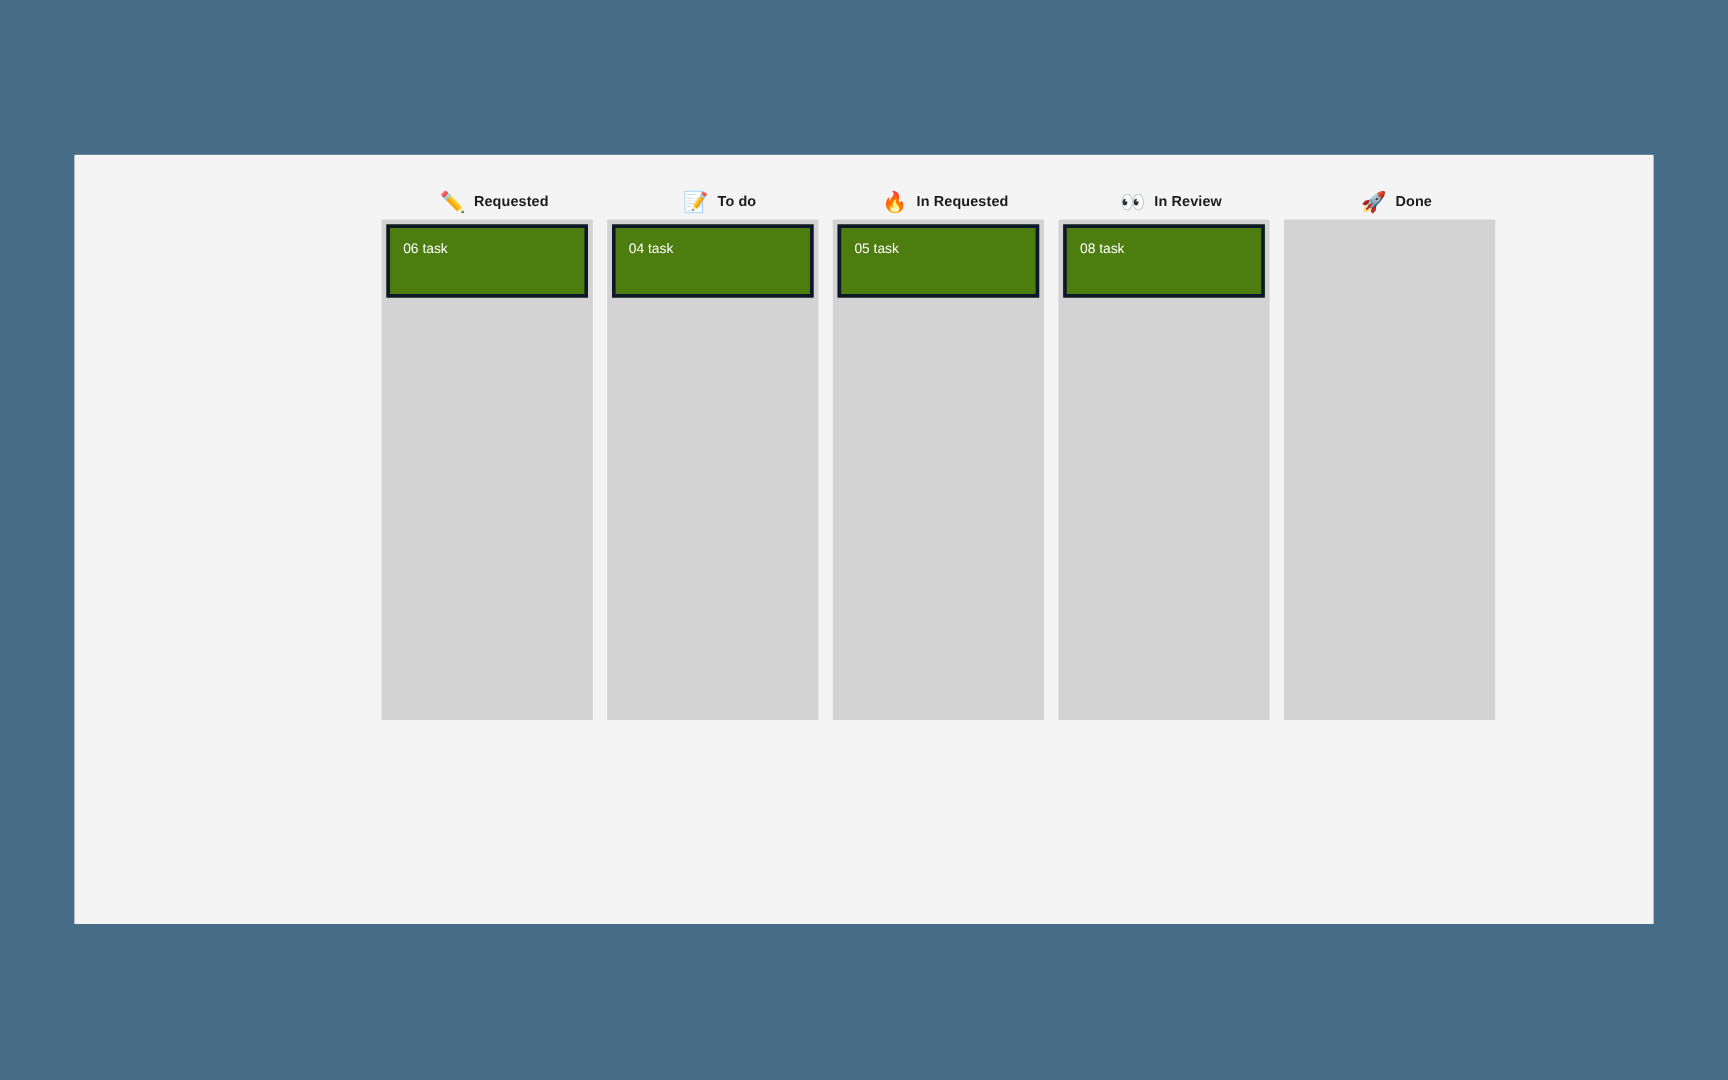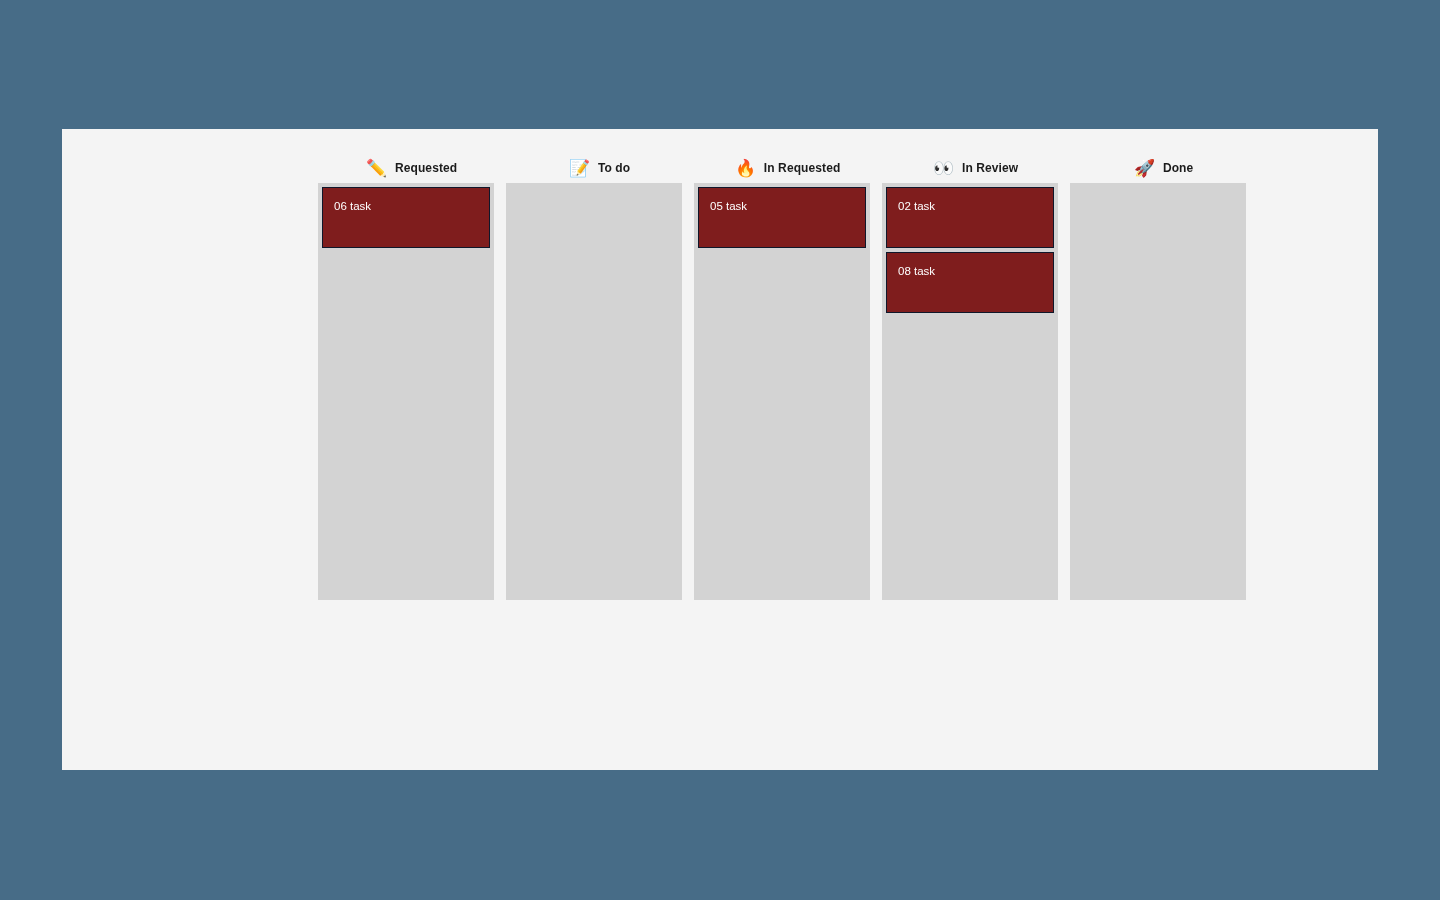--- a/index.html
+++ b/index.html
@@ -79,22 +79,22 @@
     flex-direction: column;
     gap: 4px;
   }
   .board-column:last-child {
     margin-right: 0;
   }
 
   
   .task-card {
     flex: 0 0 61px;
-    background: #7f1d1d;
-    border: 1px solid #0f172a;
+    background: #4d7c0f;
+    border: 3px solid #0f172a;
     box-sizing: border-box;
     position: relative;
     cursor: grab;
     text-decoration: underline;
   }
   .task-card-label {
     position: absolute;
     left: 11px;
     top: 12px;
     font-size: 11.5px;
@@ -130,30 +130,30 @@
       </div>
     </div>
 
   <div id="board-columns">
       <div class="board-column">
         <div class="task-card">
           <span class="task-card-label">06 task</span>
         </div>
       </div>
       <div class="board-column">
+        <div class="task-card">
+          <span class="task-card-label">04 task</span>
+        </div>
       </div>
       <div class="board-column">
         <div class="task-card">
           <span class="task-card-label">05 task</span>
         </div>
       </div>
       <div class="board-column">
-        <div class="task-card">
-          <span class="task-card-label">02 task</span>
-        </div>
         <div class="task-card">
           <span class="task-card-label">08 task</span>
         </div>
       </div>
       <div class="board-column"></div>
     </div>
 
 </div>
 
 </body></html>

